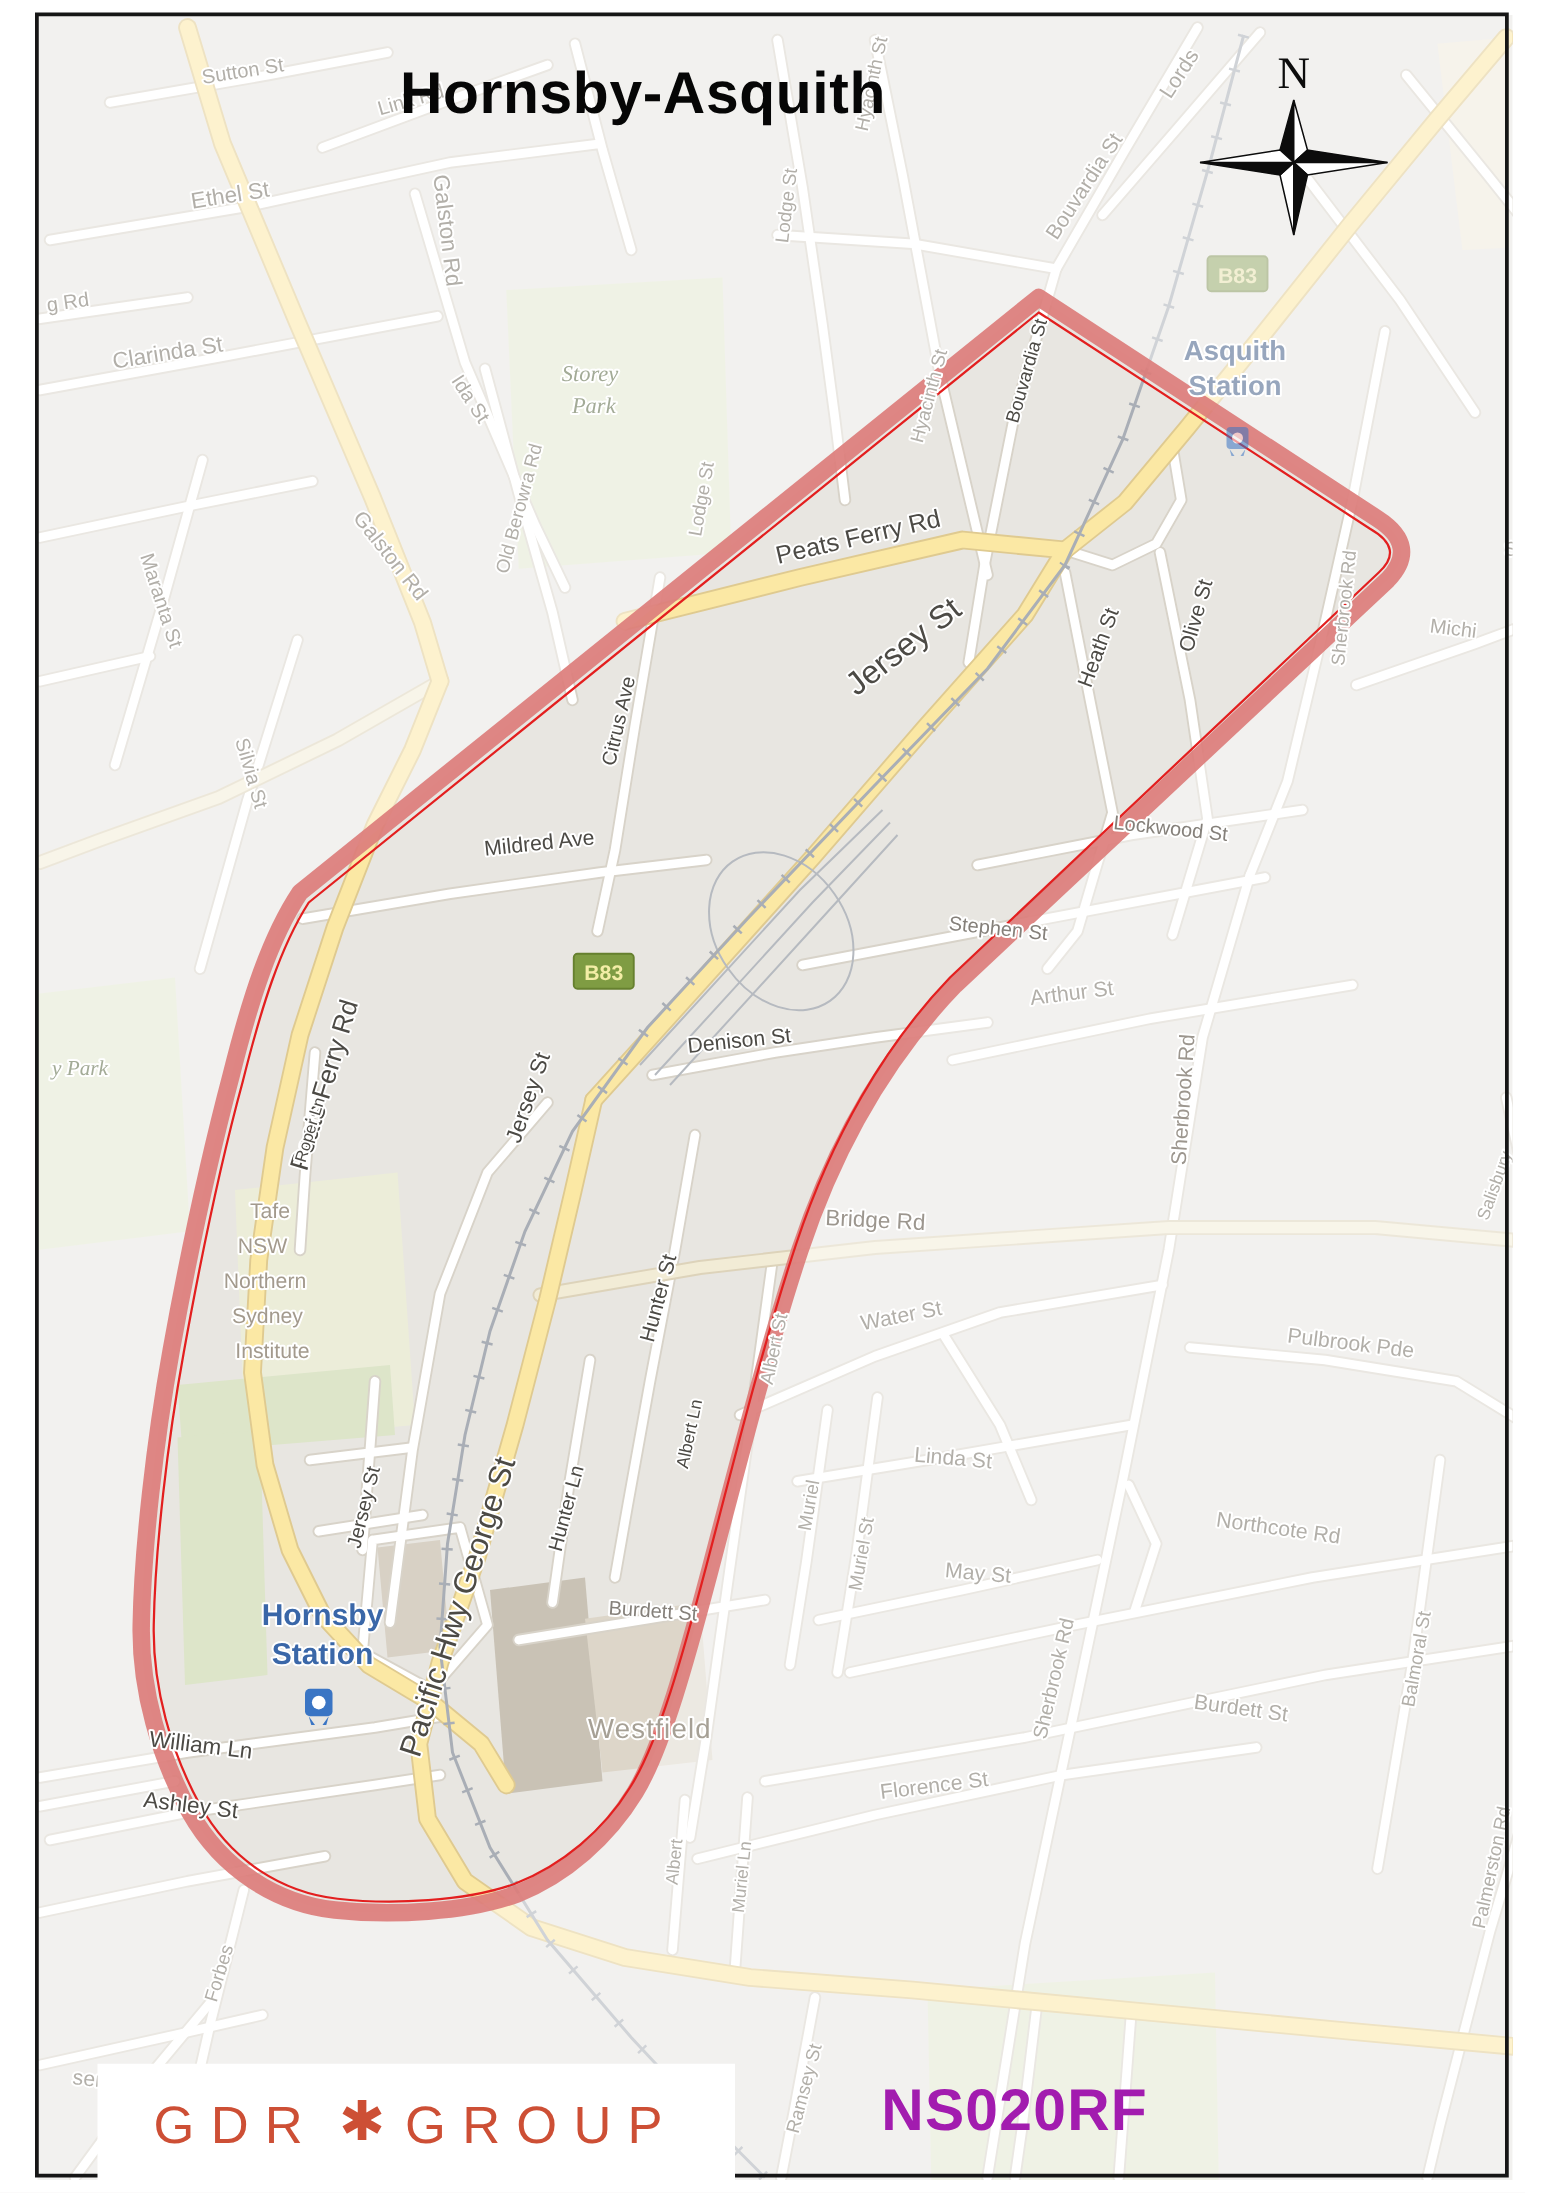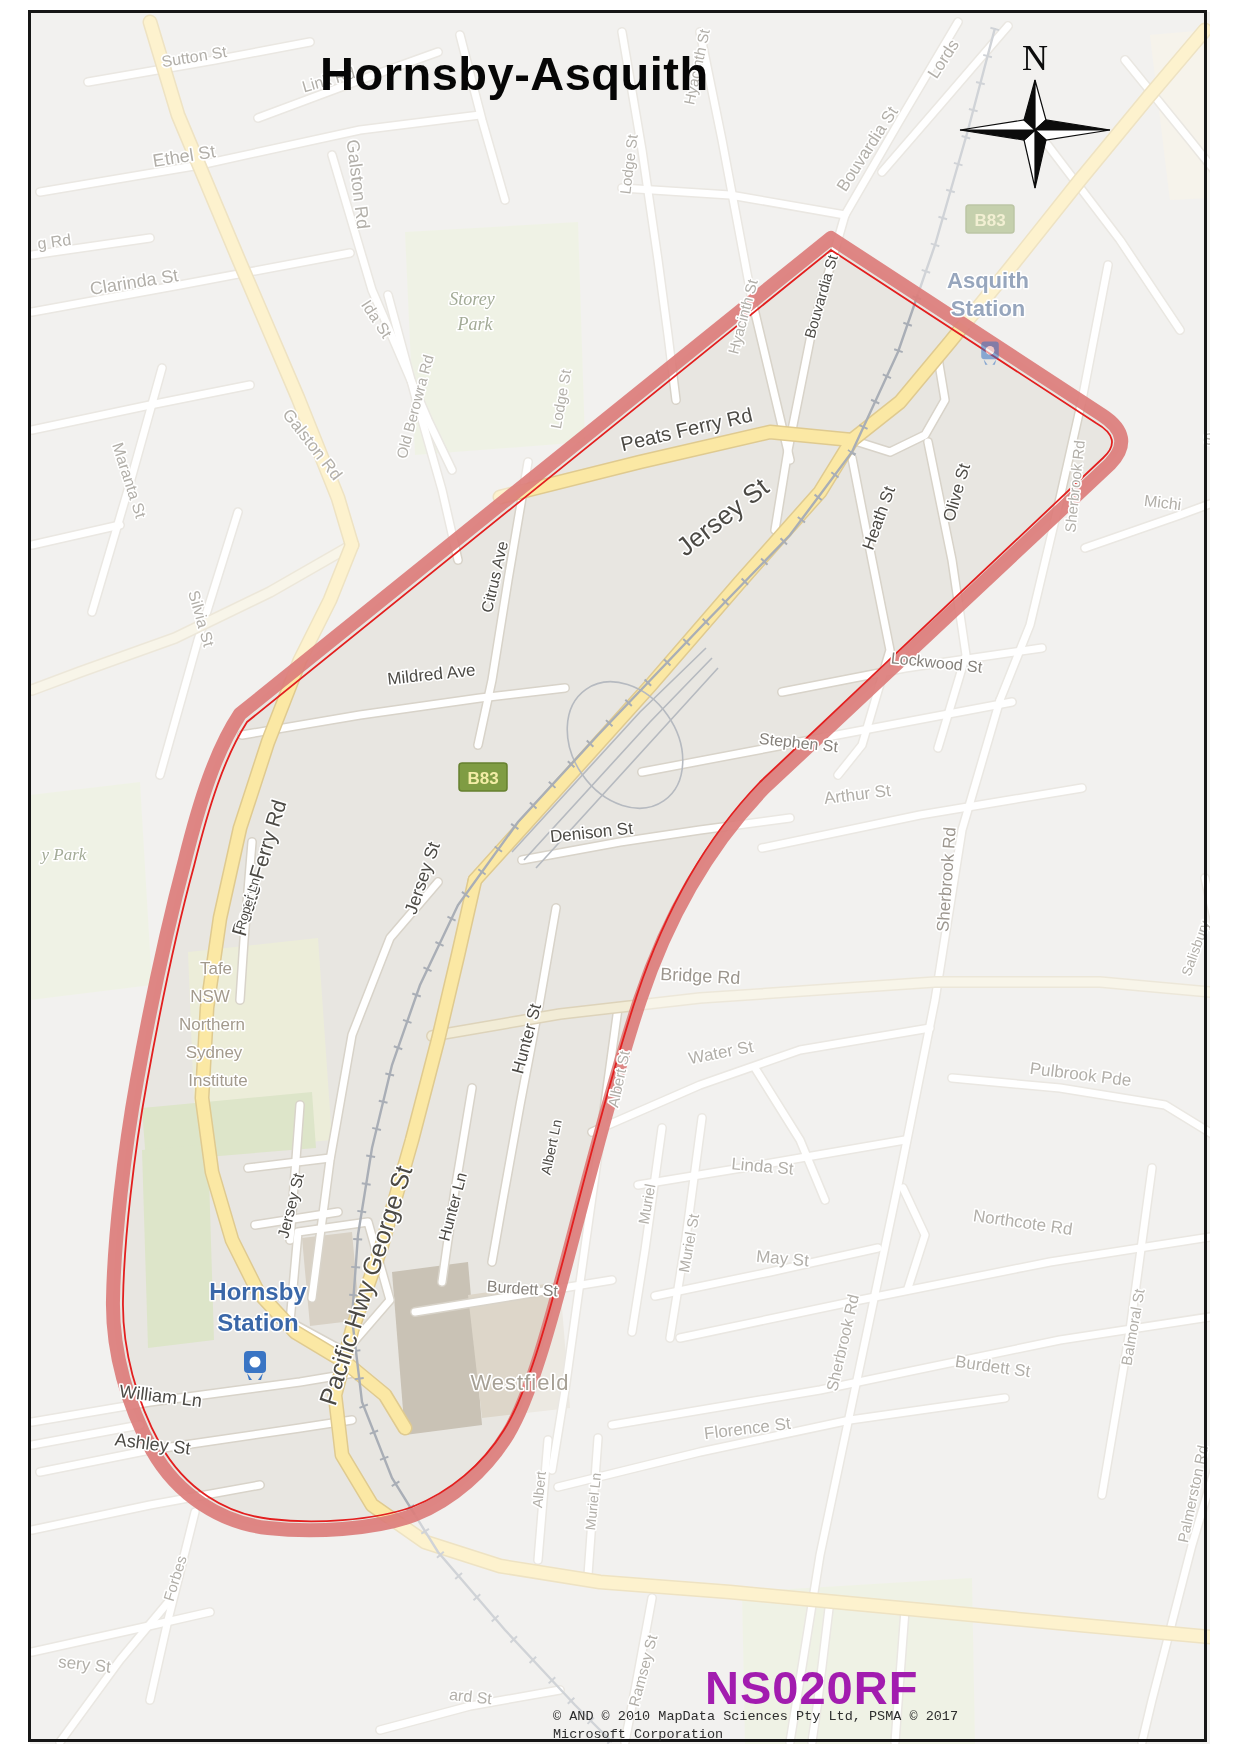--- a/index.html
+++ b/index.html
@@ -333,18 +333,22 @@
       <polygon points="95,62 95,112 106,102" fill="#ffffff"></polygon>
       <polygon points="170,112 95,112 106,102" fill="#0c0c0c"></polygon>
       <polygon points="170,112 95,112 106,122" fill="#ffffff"></polygon>
       <polygon points="95,170 95,112 106,122" fill="#0c0c0c"></polygon>
       <polygon points="95,170 95,112 84,122" fill="#ffffff"></polygon>
       <polygon points="20,112 95,112 84,122" fill="#0c0c0c"></polygon>
       <polygon points="20,112 95,112 84,102" fill="#ffffff"></polygon>
     </g>
   </svg>
 
+  <div class="logo-box">
+    <span class="logo-text">GDR</span>
+    <span class="logo-star">✱</span>
+    <span class="logo-text">GROUP</span>
+  </div>
 
   <div class="map-code">NS020RF</div>
 
-  <div class="copyright">© AND © 2010 MapData Sciences Pty Ltd, PSMA © 2017 Microsoft Corporation</div>
 
 </div>
 
 </body></html>

